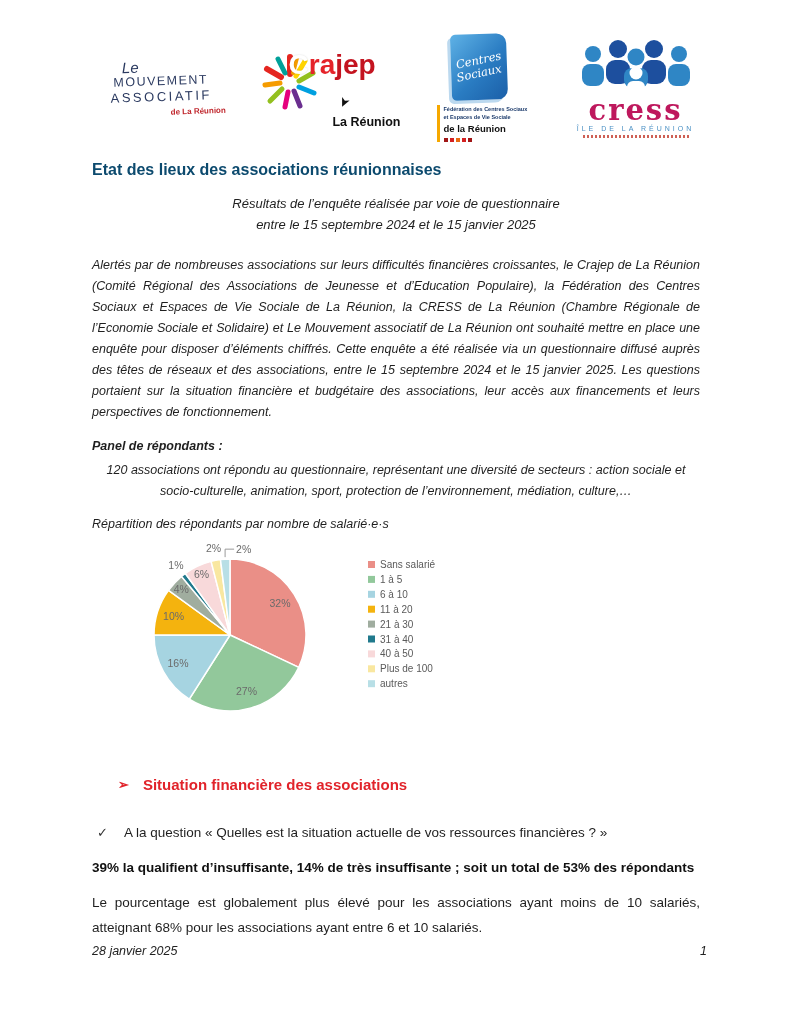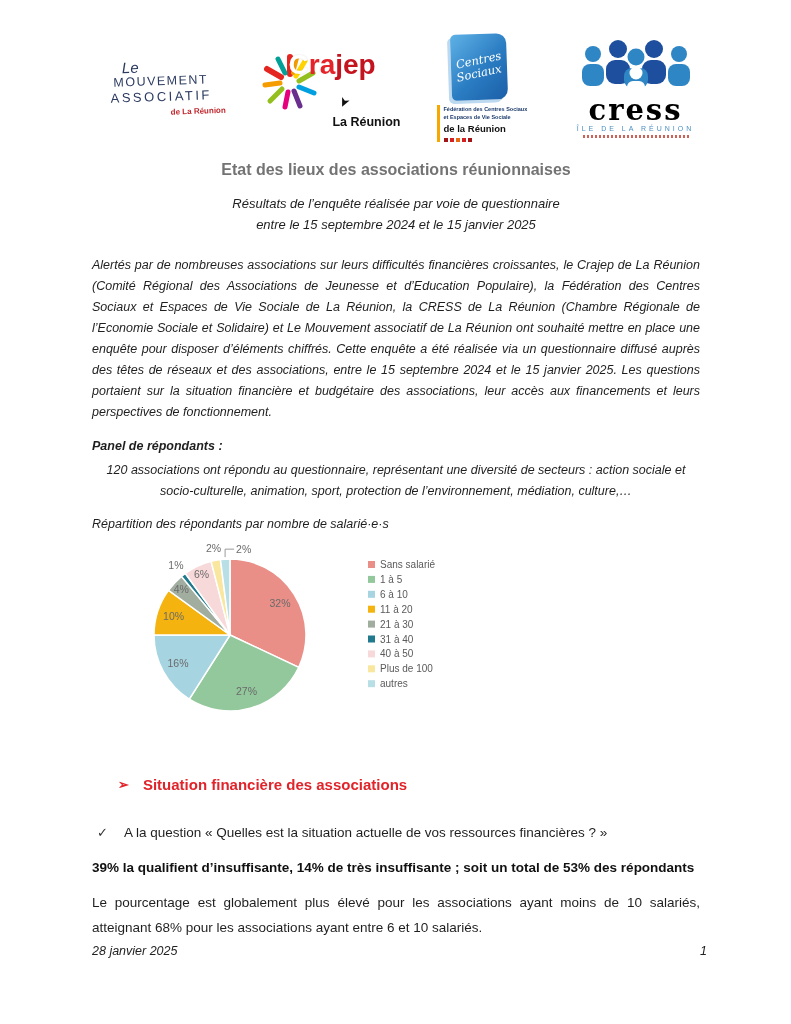--- a/index.html
+++ b/index.html
@@ -33,27 +33,27 @@
     background:linear-gradient(135deg,#5fb2e6 0%,#2a7cc2 55%,#1b5fa8 100%);
     box-shadow:-3px 3px 0 #bcd9ef;color:#fff;display:flex;flex-direction:column;
     align-items:center;justify-content:center;transform:rotate(-2deg);}
   .cs-script{font-family:"DejaVu Serif",serif;font-style:italic;font-size:11.5px;line-height:13px;transform:rotate(-10deg);}
   .cs-fed{border-left:3px solid #f6a800;padding-left:4px;margin-top:5px;font-size:5.5px;color:#1b3a6b;line-height:1.5;font-weight:bold;}
   .cs-region{font-size:9.5px;font-weight:bold;color:#111;margin-top:1px;}
   .cs-dots{display:flex;gap:2px;margin-top:2px;}
   .cs-dot{width:4px;height:4px;}
 
   .logo-cress{width:122px;text-align:center;}
-  .cress-name{font-family:"DejaVu Serif",serif;font-weight:bold;color:#000000;font-size:29px;line-height:26px;letter-spacing:2px;}
+  .cress-name{font-family:"DejaVu Serif",serif;font-weight:bold;color:#be185d;font-size:29px;line-height:26px;letter-spacing:2px;}
   .cress-region{color:#4a90c4;font-size:7px;letter-spacing:3px;margin-top:2px;white-space:nowrap;}
   .cress-tagline{height:3px;margin:3px 8px 0 8px;
     background:repeating-linear-gradient(90deg,#c2392b 0 2px,transparent 2px 4px);opacity:.8;}
 
   
-  .title{margin:20px 0 0 0;font-size:16px;line-height:20px;font-weight:bold;text-align:center;color:#737373;}
+  .title{margin:20px 0 0 0;font-size:16px;line-height:20px;font-weight:bold;color:#0c4a6e;}
   .subtitle{margin-top:13px;font-size:13px;line-height:21px;font-style:italic;text-align:center;}
   .intro{margin-top:20px;font-size:12.5px;line-height:21px;font-style:italic;text-align:justify;}
   .panel-heading{margin-top:10px;font-size:12.5px;line-height:21px;font-style:italic;font-weight:bold;}
   .panel-text{margin-top:3px;font-size:12.5px;line-height:21px;font-style:italic;text-align:center;}
   .caption{margin-top:2px;font-size:12.5px;line-height:21px;font-style:italic;}
 
   .chart-wrap{margin-top:4px;margin-left:38px;width:370px;height:192px;}
   .pie-label{font-size:10.5px;fill:#6b6b6b;font-family:"Liberation Sans",sans-serif;}
   .legend-label{font-size:10px;fill:#5a5a5a;font-family:"Liberation Sans",sans-serif;}
 

